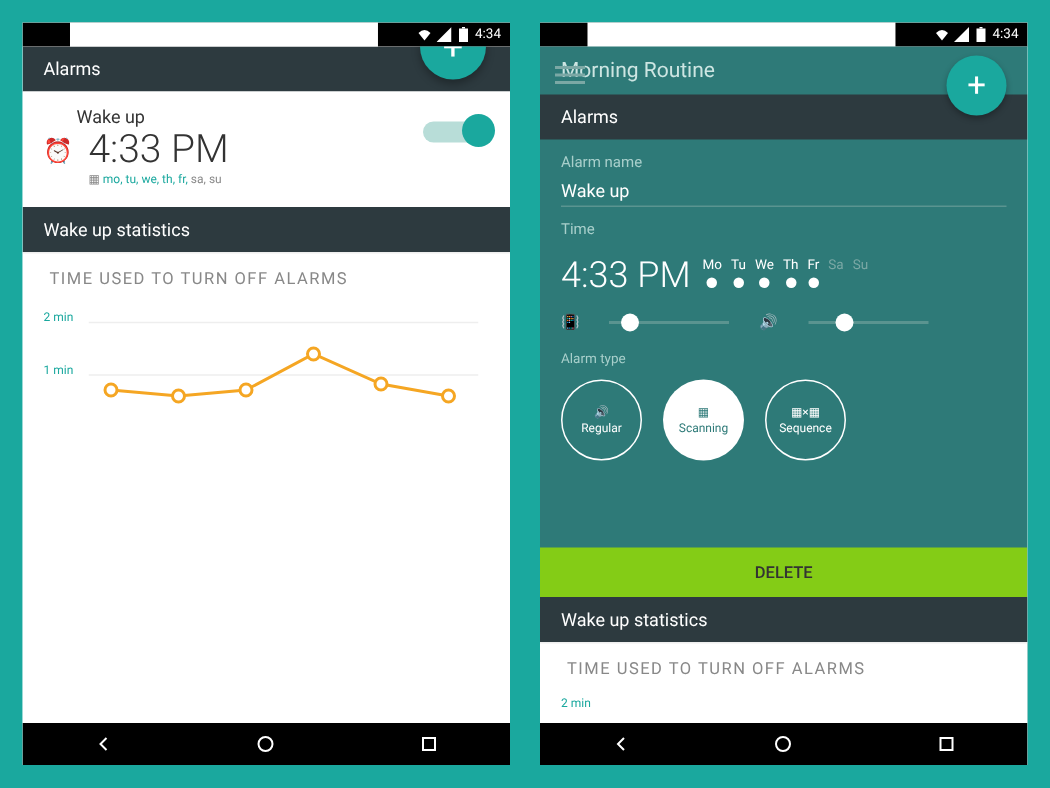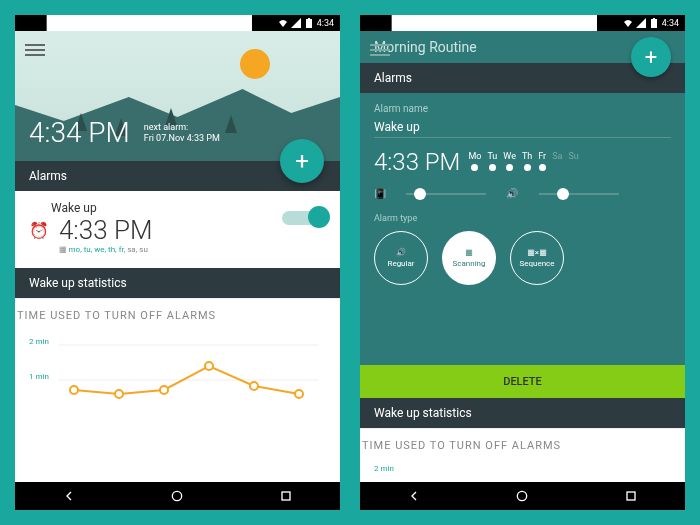--- a/index.html
+++ b/index.html
@@ -27,21 +27,21 @@
 .fab{position:absolute;right:16px;top:-22px;width:44px;height:44px;background:#1aa89e;border-radius:50%;display:flex;align-items:center;justify-content:center;color:#fff;font-size:24px;box-shadow:0 3px 6px rgba(0,0,0,0.3);cursor:pointer}
 .alarm-card{background:#fff;padding:10px 14px 14px;position:relative}
 .alarm-name{font-size:12px;color:#333;margin-left:22px}
 .alarm-row{display:flex;align-items:center;gap:10px}
 .alarm-icon{color:#1aa89e;font-size:16px}
 .alarm-time{font-size:26px;font-weight:300;color:#333}
 .alarm-days{font-size:8px;color:#888;margin-left:30px}
 .alarm-days .on{color:#1aa89e}
 .toggle{position:absolute;right:14px;top:20px;width:44px;height:14px;background:#b8ddd8;border-radius:7px}
 .toggle::after{content:"";position:absolute;right:-4px;top:-5px;width:22px;height:22px;background:#1aa89e;border-radius:50%}
-.stats-title{background:#fff;padding:10px 2px;font-size:11px;letter-spacing:1px;color:#888;border-top:1px solid #eee}
+.stats-title{background:#fff;padding:10px 18px;font-size:11px;letter-spacing:1px;color:#888;border-top:1px solid #eee}
 .chart-area{background:#fff;padding:8px 14px;flex:1;position:relative}
 .ytick{position:absolute;font-size:8px;color:#1aa89e;left:14px}
 .chart-svg{margin-left:30px}
 
 
 .teal-bg{background:#2e7a78;color:#fff;flex:1;display:flex;flex-direction:column}
 .header2{display:flex;align-items:center;padding:8px 0;position:relative}
 .header2 .hamburger div{background:#7ba8a5}
 .title2{font-size:14px;margin-left:14px;color:#cde5e2}
 .fab2{position:absolute;right:14px;top:6px;width:40px;height:40px;background:#1aa89e;border-radius:50%;display:flex;align-items:center;justify-content:center;color:#fff;font-size:22px;box-shadow:0 2px 4px rgba(0,0,0,0.3);cursor:pointer;z-index:2}
@@ -85,41 +85,20 @@
           <path d="M0 10 L10 0 L10 10 Z"></path>
         </svg>
       <svg viewBox="0 0 6 10">
           <rect x="0" y="1" width="6" height="9"></rect>
           <rect x="2" y="0" width="2" height="1"></rect>
         </svg>
       <span>4:34</span>
     </div>
   </div>
   <div class="content">
-    <div class="hero">
-      <div class="hamburger">
-          <div></div>
-          <div></div>
-          <div></div>
-        </div>
-      <div class="sun"></div>
-      <div class="mtn2"></div>
-      <div class="mtn1"></div>
-      <div class="tree" style="bottom:30px;left:60px"></div>
-      <div class="tree" style="bottom:25px;left:100px"></div>
-      <div class="tree" style="bottom:35px;left:150px"></div>
-      <div class="tree" style="bottom:28px;left:210px"></div>
-      <div class="hero-time">
-        <div class="big-time">4:34 PM</div>
-        <div class="next-alarm">
-          <div>next alarm:</div>
-          <div>Fri 07.Nov 4:33 PM</div>
-        </div>
-      </div>
-    </div>
     <div class="section-bar">
       <span>Alarms</span>
       <div class="fab">+</div>
     </div>
     <div class="alarm-card">
       <div class="alarm-name">Wake up</div>
       <div class="alarm-row">
         <span class="alarm-icon">⏰</span>
         <span class="alarm-time">4:33 PM</span>
       </div>
@@ -183,20 +162,21 @@
           <div></div>
           <div></div>
         </div>
       <div class="title2">Morning Routine</div>
       <div class="fab2">+</div>
     </div>
     <div class="section-bar2">Alarms</div>
     <div class="form-area">
       <div class="field-label">Alarm name</div>
       <input class="input-line" value="Wake up" style="">
+      <div class="field-label" style="margin-top:10px">Time</div>
       <div class="time-row">
         <div class="time-edit">4:33 PM</div>
         <div class="days-grid">
           <div class="day-col">
               <div>Mo</div>
               <div class="dot"></div>
             </div>
           <div class="day-col">
               <div>Tu</div>
               <div class="dot"></div>

